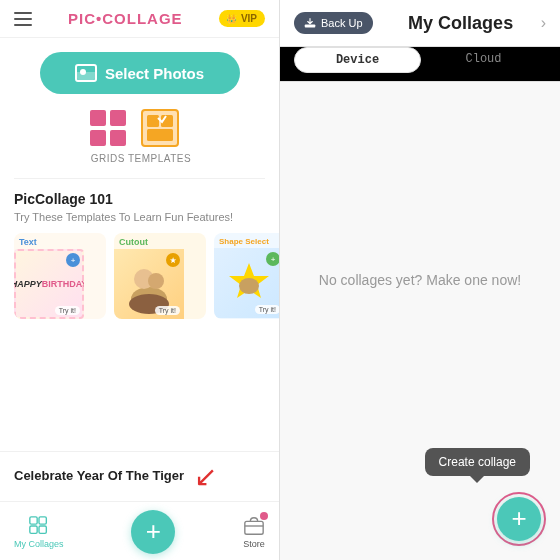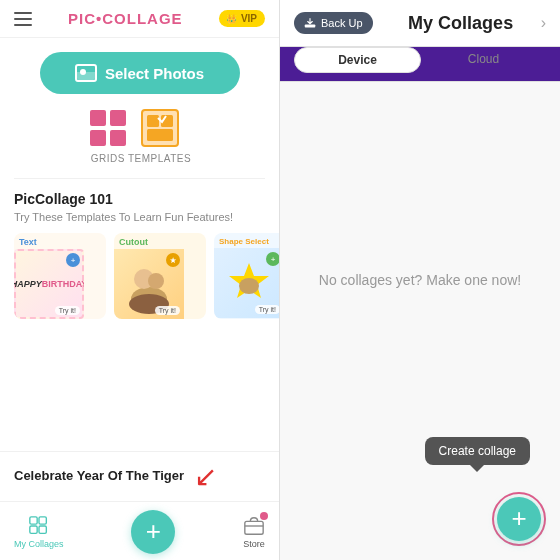--- a/index.html
+++ b/index.html
@@ -347,23 +347,24 @@
       margin-left: 8px;
     }
 
     .chevron-right {
       color: #aaa;
       font-size: 16px;
     }
 
     .tab-bar {
       display: flex;
-      background: #4c1d95;
+      background: #000000;
       border-bottom: 1px solid #e0e0e0;
       padding: 0 14px 8px;
+      font-family: Liberation Mono, monospace;
     }
 
     .tab-item {
       flex: 1;
       text-align: center;
       padding: 5px 0;
       font-size: 12px;
       color: #888;
       cursor: pointer;
       border-radius: 16px;
@@ -392,21 +393,21 @@
     .right-bottom {
       padding: 14px;
       display: flex;
       justify-content: flex-end;
       align-items: flex-end;
       position: relative;
     }
 
     .create-collage-tooltip {
       position: absolute;
-      bottom: 95px;
+      bottom: 84px;
       right: 30px;
       background: rgba(60,60,60,0.88);
       color: #fff;
       font-size: 12px;
       padding: 7px 14px;
       border-radius: 8px;
       white-space: nowrap;
     }
     .create-collage-tooltip::after {
       content: '';

